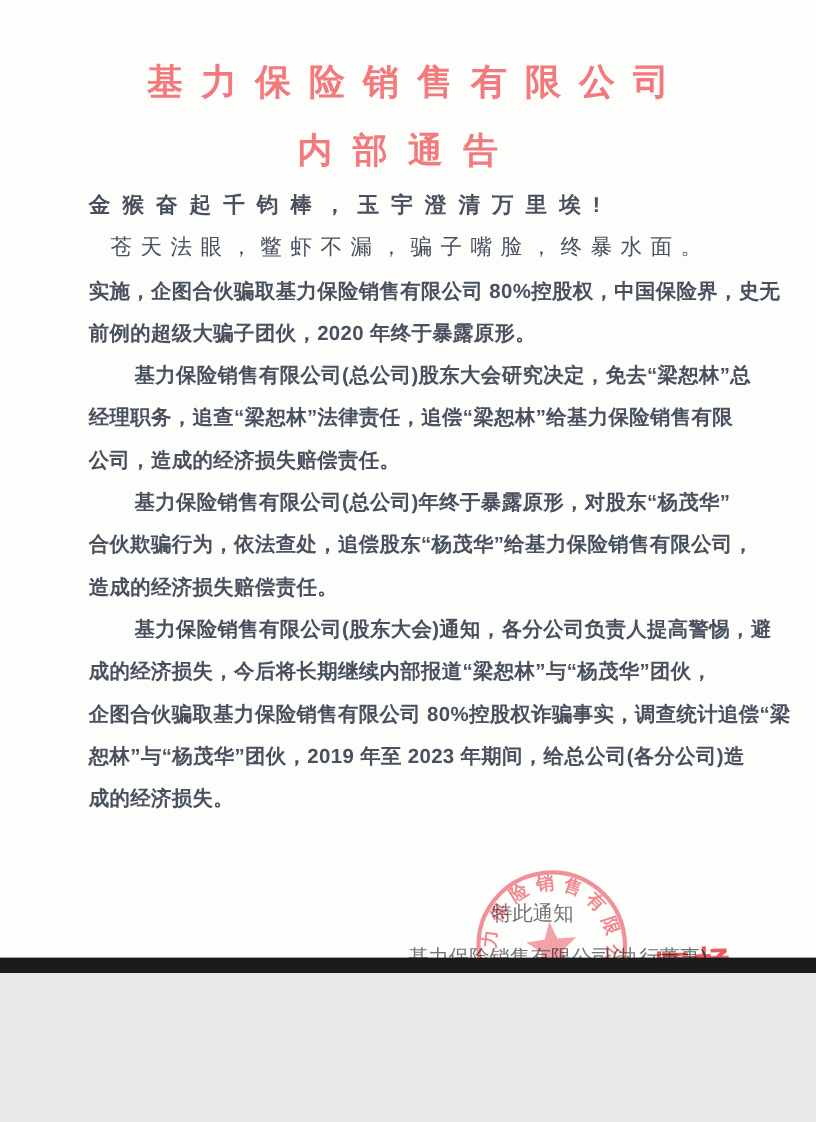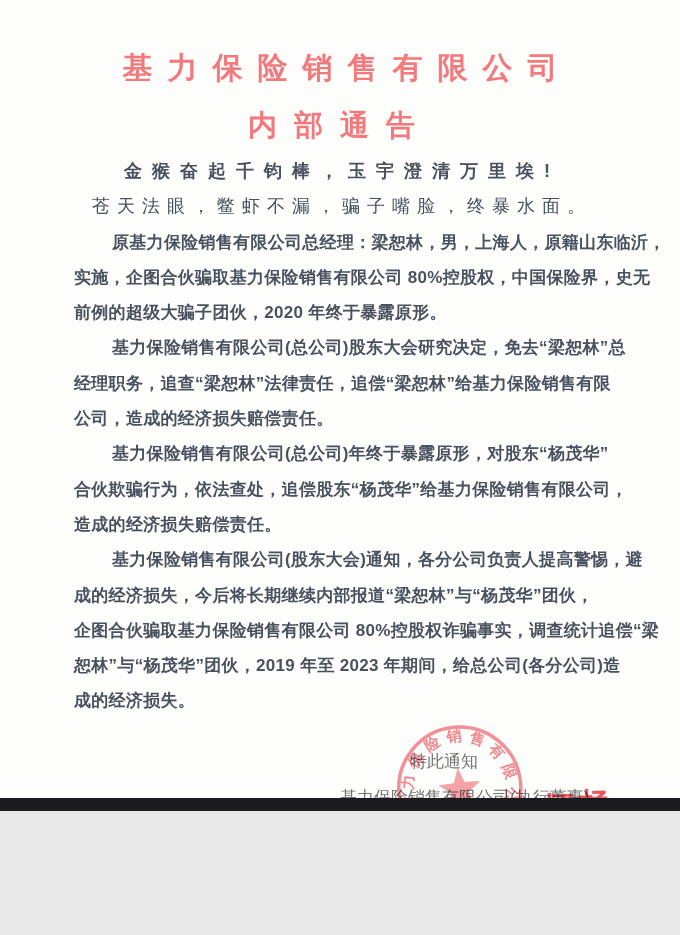--- a/index.html
+++ b/index.html
@@ -20,21 +20,21 @@
     letter-spacing:17px;box-sizing:border-box;margin:0;
   }
   
   .body-text{
     position:absolute;left:74px;top:154px;width:536px;
     color:#49515e;font-size:17px;font-weight:600;line-height:35.3px;
   }
   .line{white-space:nowrap;letter-spacing:0.3px;}
   .indent{text-indent:38px;}
   .poem1{
-    text-align:center;text-indent:0;font-size:18px;font-weight:700;
+    text-indent:0;font-size:18px;font-weight:700;
     letter-spacing:10px;white-space:nowrap;
   }
   .poem2{
     text-align:center;text-indent:0;font-size:18px;font-weight:400;
     letter-spacing:7px;white-space:nowrap;
   }
   
   .closing-line{
     position:absolute;color:#737373;font-size:17px;font-weight:400;white-space:nowrap;
   }
@@ -71,21 +71,20 @@
 <body>
 
 <div class="page">
 
   <h1 class="title1">基力保险销售有限公司</h1>
   <h2 class="title2">内部通告</h2>
 
   <div class="body-text">
     <div class="line poem1">金猴奋起千钧棒，玉宇澄清万里埃!</div>
     <div class="line poem2">苍天法眼，鳖虾不漏，骗子嘴脸，终暴水面。</div>
-    <div class="line indent">原基力保险销售有限公司总经理：梁恕林，男，上海人，原籍山东临沂，</div>
     <div class="line">实施，企图合伙骗取基力保险销售有限公司 80%控股权，中国保险界，史无</div>
     <div class="line">前例的超级大骗子团伙，2020 年终于暴露原形。</div>
     <div class="line indent">基力保险销售有限公司(总公司)股东大会研究决定，免去“梁恕林”总</div>
     <div class="line">经理职务，追查“梁恕林”法律责任，追偿“梁恕林”给基力保险销售有限</div>
     <div class="line">公司，造成的经济损失赔偿责任。</div>
     <div class="line indent">基力保险销售有限公司(总公司)年终于暴露原形，对股东“杨茂华”</div>
     <div class="line">合伙欺骗行为，依法查处，追偿股东“杨茂华”给基力保险销售有限公司，</div>
     <div class="line">造成的经济损失赔偿责任。</div>
     <div class="line indent">基力保险销售有限公司(股东大会)通知，各分公司负责人提高警惕，避</div>
     <div class="line">成的经济损失，今后将长期继续内部报道“梁恕林”与“杨茂华”团伙，</div>

